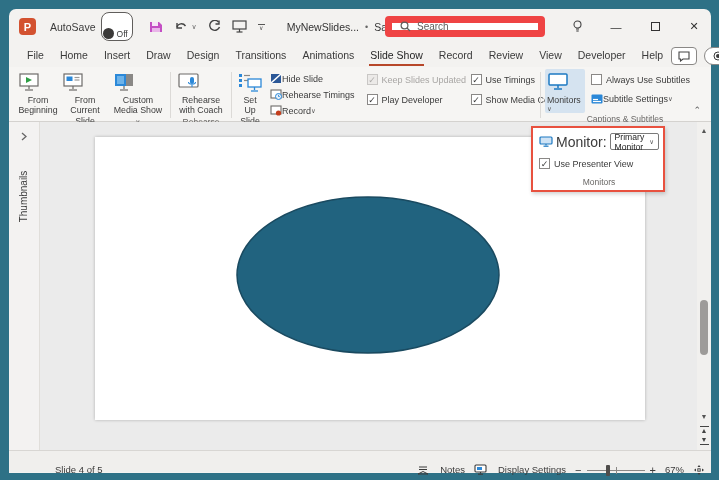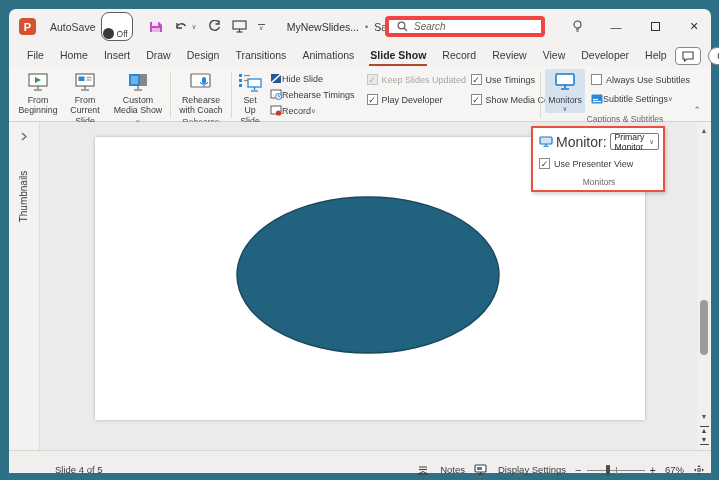--- a/index.html
+++ b/index.html
@@ -16,46 +16,46 @@
   .autosave { display:flex; align-items:center; gap:5px; font-size:10.5px; color:#3b3b3b; }
   .toggle { width:32px; height:29px; border:1px solid #605e5c; border-radius:8px; display:flex; align-items:flex-end; padding:10px 3px 1px 1px; gap:3px; background:#fff; }
   .knob { width:11px; height:11px; border-radius:50%; background:#3b3a39; }
   .toggle .state { font-size:8.5px; color:#3b3b3b; }
   .qat { display:flex; align-items:center; gap:11px; margin-left:16px; color:#444; }
   .qat .chev { font-size:7px; color:#666; margin-left:-7px; }
   .docname { display:flex; align-items:center; gap:6px; margin-left:22px; font-size:10.5px; color:#333; white-space:nowrap; }
   .docname .dot { color:#666; font-size:9px; }
   .docname .chev { font-size:8px; color:#555; }
   .searchbox { position:absolute; left:376px; top:7px; width:160px; height:21px; background:#fff;
-               border:4px solid #ef4444; border-radius:4px; display:flex; align-items:center; gap:6px;
-               padding:0 8px; font-size:10px; color:#605e5c;font-style:italic; }
+               border:7px solid #ef4444; border-radius:4px; display:flex; align-items:center; gap:6px;
+               padding:0 8px; font-size:10px; color:#605e5c; }
   .caption-btns { position:absolute; right:4px; top:0; height:35px; display:flex; align-items:center; gap:13px; }
   .caption-btns .winbtn { width:26px; height:22px; display:flex; align-items:center; justify-content:center; color:#333; font-size:11px; }
   .maxbox { width:9px; height:9px; border:1px solid #333; }
 
   
   .tabrow { height:23px; display:flex; align-items:flex-end; padding:0 8px 0 10px; }
   .tabs { display:flex; align-items:flex-end; height:100%; }
   .tab { font-size:10.5px; color:#3b3b3b; padding:4px 8px 6px; position:relative; white-space:nowrap; }
-  .tab.active { font-weight:bold; color:#242424; }
+  .tab.active { font-weight:normal; color:#242424; }
   .tab.active::after { content:""; position:absolute; left:7px; right:7px; bottom:1px; height:2px; background:#b7472a; }
   .tabrow-right { margin-left:auto; display:flex; align-items:center; gap:7px; padding-bottom:2px; }
   .comment-btn { width:26px; height:18px; border:1px solid #8a8886; border-radius:4px; background:#fff;
                  display:flex; align-items:center; justify-content:center; }
   .record-pill { height:18px; border:1px solid #8a8886; border-radius:9px; background:#fff; display:flex;
                  align-items:center; gap:4px; padding:0 8px; font-size:10px; color:#242424; }
 
   
   .ribbon { position:relative; height:55px; background:#f6f5f3; border-bottom:1px solid #d4d2cf;
             display:flex; align-items:stretch; padding:2px 0 0 7px; }
   .rgroup { display:flex; flex-direction:column; }
   .rgroup-body { display:flex; align-items:flex-start; flex:1; }
   .rgroup-label { font-size:8.5px; color:#6a6866; text-align:center; padding:1px 0 2px; }
   .rdiv { width:1px; background:#dcdad7; margin:3px 4px 3px 4px; }
-  .bigbtn { display:flex; flex-direction:column; align-items:center; padding:2px 2px 0; height:100%; }
+  .bigbtn { display:flex; flex-direction:column; align-items:flex-start; padding:2px 2px 0; height:100%; }
   .bigbtn .ic { height:22px; display:flex; align-items:center; }
   .bigbtn .lbl { font-size:8.8px; color:#3b3b3b; text-align:center; line-height:1.18; margin-top:2px; }
   .bigbtn .chev, .smallbtn .chev { font-size:6.5px; color:#555; }
   .bigbtn.hl { background:#d5e3f0; border-radius:2px; }
   .smallcol { display:flex; flex-direction:column; gap:3px; padding:3px 4px 0 6px; }
   .smallbtn { display:flex; align-items:center; gap:0; font-size:9px; color:#3b3b3b; height:13px; white-space:nowrap; }
   .cbcol { display:flex; flex-direction:column; gap:9px; padding:5px 4px 0 8px; }
   .cbrow { display:flex; align-items:center; gap:4px; font-size:9px; color:#3b3b3b; white-space:nowrap; }
   .cb { width:11px; height:11px; border:1px solid #8a8886; background:#fff; font-size:9px; line-height:10px;
         text-align:center; color:#3b3b3b; flex:0 0 auto; }

